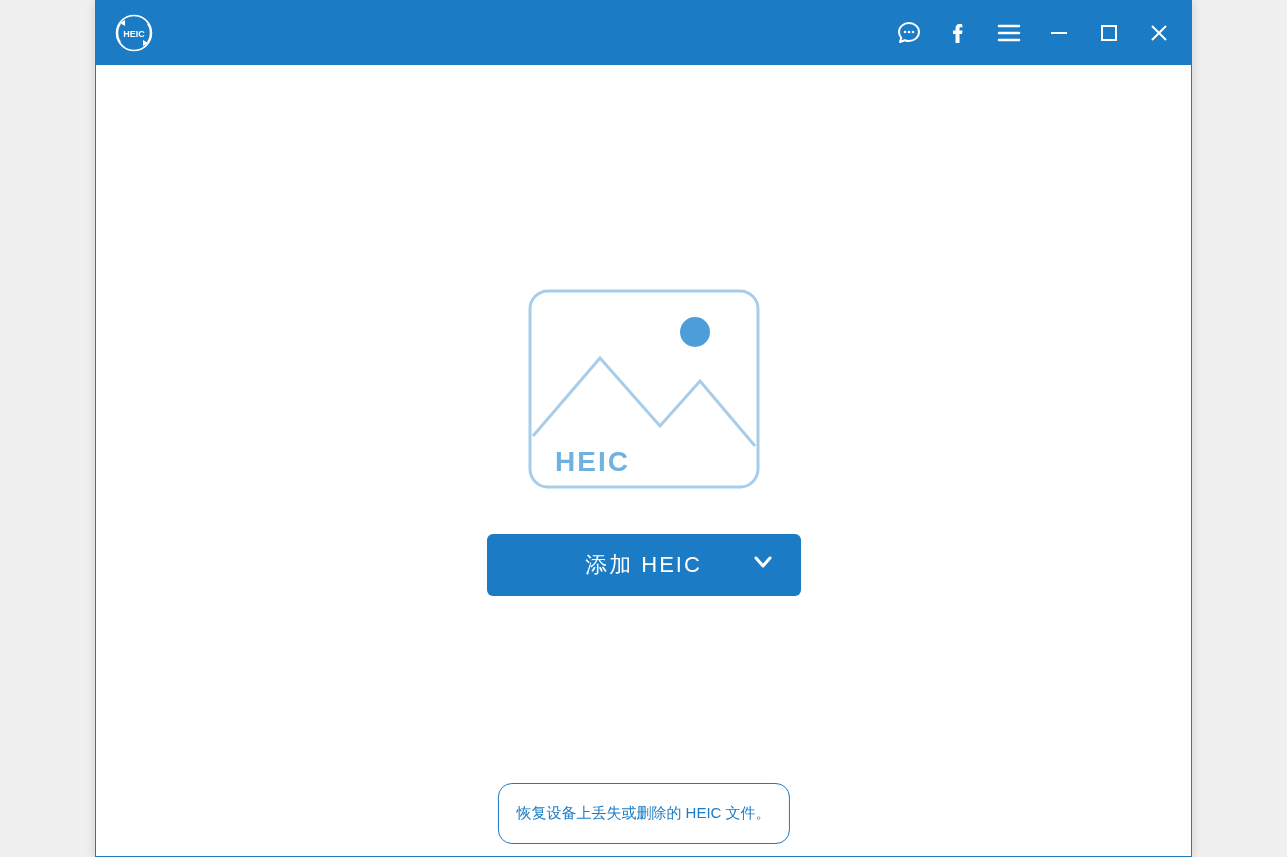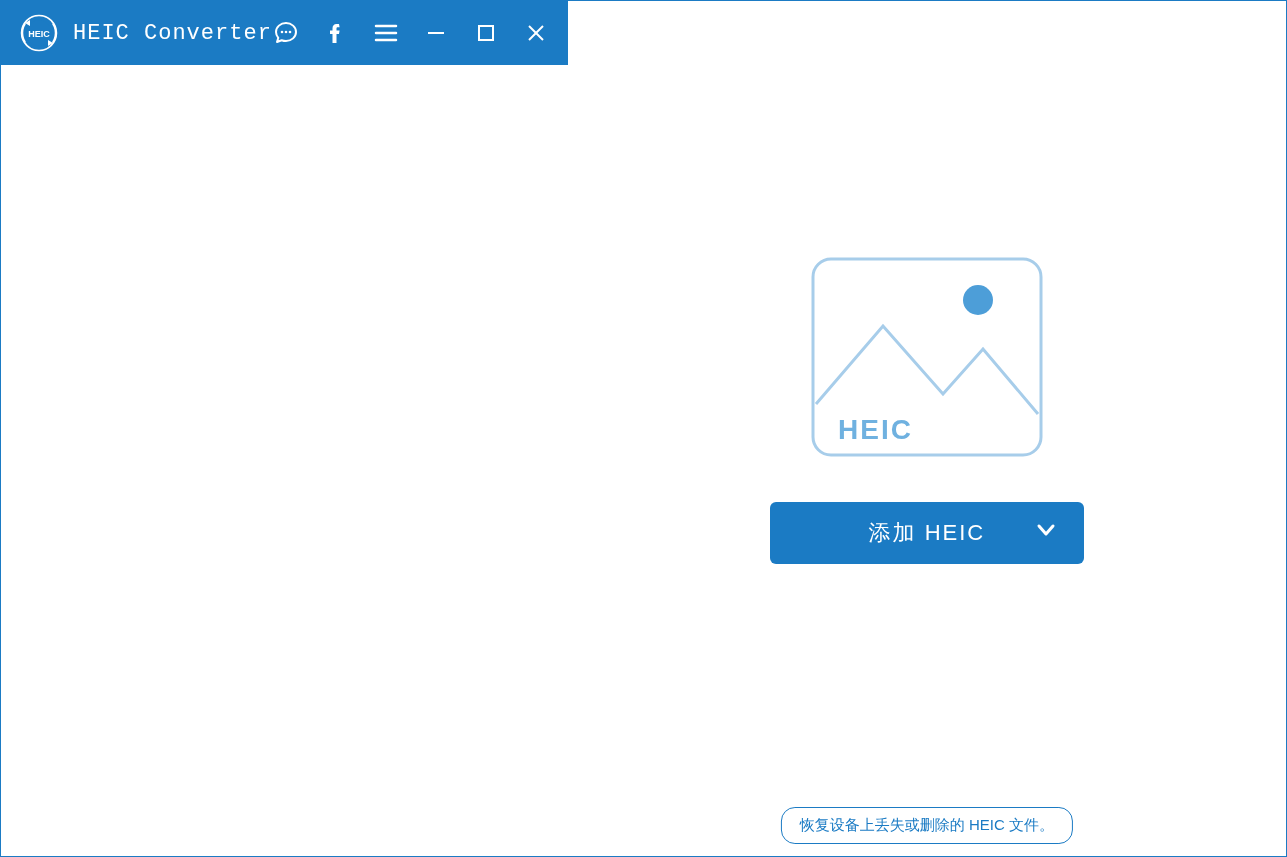--- a/index.html
+++ b/index.html
@@ -5,26 +5,26 @@
 * { margin: 0; padding: 0; box-sizing: border-box; }
 body {
   font-family: "Microsoft YaHei", "SimSun", Arial, sans-serif;
   background: #f0f0f0;
   display: flex;
   justify-content: center;
   align-items: center;
   min-height: 100vh;
 }
 .window {
-  width: 1287px;
+  width: 1097px;
   height: 857px;
   background: #ffffff;
   border: 1px solid #1b7bc4;
   display: flex;
-  flex-direction: row;
+  flex-direction: column;
   box-shadow: 0 2px 10px rgba(0,0,0,0.15);
 }
 .titlebar {
   height: 64px;
   background: #1b7bc4;
   display: flex;
   align-items: center;
   padding: 0 18px;
   color: #ffffff;
 }
@@ -95,21 +95,21 @@
   position: absolute;
   right: 26px;
 }
 .footer-link {
   position: absolute;
   bottom: 12px;
   left: 50%;
   transform: translateX(-50%);
   border: 1px solid #1b7bc4;
   border-radius: 14px;
-  padding: 8px 18px;
+  padding: 20px 18px;
   color: #1b7bc4;
   font-size: 15px;
   cursor: pointer;
   background: #ffffff;
 }
 </style>
 </head>
 <body>
 
 <div class="window">
@@ -119,21 +119,20 @@
       <span class="app-logo">
         <svg width="40" height="40" viewBox="0 0 40 40">
           <circle cx="20" cy="20" r="17" fill="none" stroke="#ffffff" stroke-width="2.5"></circle>
           <path d="M 8 12 A 14 14 0 0 1 32 12" fill="none" stroke="#1b7bc4" stroke-width="4" stroke-linecap="butt"></path>
           <path d="M 32 28 A 14 14 0 0 1 8 28" fill="none" stroke="#1b7bc4" stroke-width="4" stroke-linecap="butt"></path>
           <polygon points="6,10 11,7 11,13" fill="#ffffff"></polygon>
           <polygon points="34,30 29,27 29,33" fill="#ffffff"></polygon>
           <text x="20" y="24" text-anchor="middle" fill="#ffffff" font-size="9" font-weight="bold" font-family="Arial">HEIC</text>
         </svg>
       </span>
-      <span class="app-title">HEIC Converter</span>
     </div>
     <div class="titlebar-right">
       <span class="titlebar-icon">
         <svg width="26" height="26" viewBox="0 0 26 26">
           <path d="M 3 12 C 3 7 7.5 3 13 3 C 18.5 3 23 7 23 12 C 23 17 18.5 21 13 21 C 11.5 21 10 20.7 8.7 20.2 L 4 22 L 5.3 17.8 C 3.9 16.2 3 14.2 3 12 Z" fill="none" stroke="#ffffff" stroke-width="2" stroke-linejoin="round"></path>
           <circle cx="9" cy="12" r="1.3" fill="#ffffff"></circle>
           <circle cx="13" cy="12" r="1.3" fill="#ffffff"></circle>
           <circle cx="17" cy="12" r="1.3" fill="#ffffff"></circle>
         </svg>
       </span>

